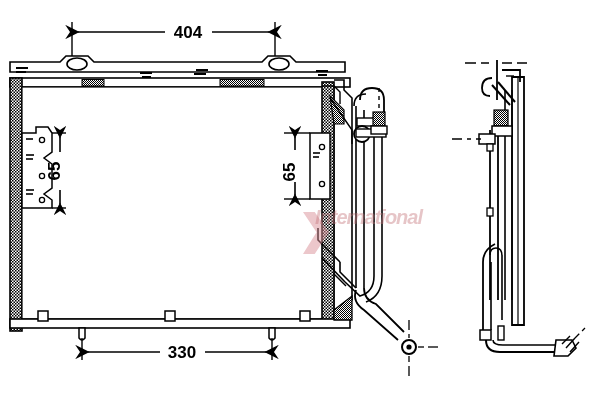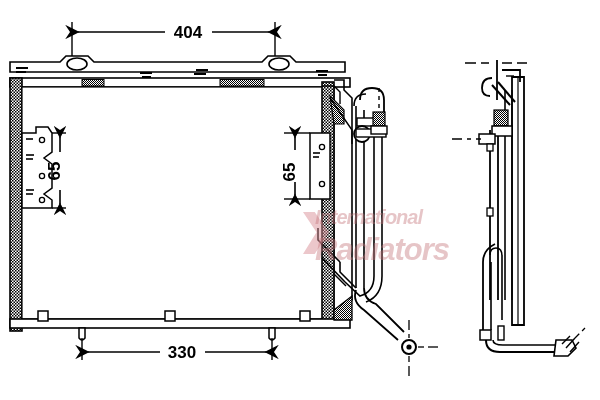--- a/index.html
+++ b/index.html
@@ -302,16 +302,15 @@
         <path d="M562,344 L570,336 M566,348 L575,338 M570,352 L579,342" fill="none" stroke="#000" stroke-width="1.4"></path>
         <line x1="575" y1="338" x2="585" y2="328" stroke="#000" stroke-width="1.3" stroke-dasharray="6,4"></line>
       </g>
     </g>
 
   </svg>
 
   <div id="watermark">
     <div id="wm-mark"></div>
     <div class="wm-line" id="wm1">International</div>
-    <div class="wm-line" id="wm2">Radiators</div>
   </div>
 
 </div>
 
 </body></html>

